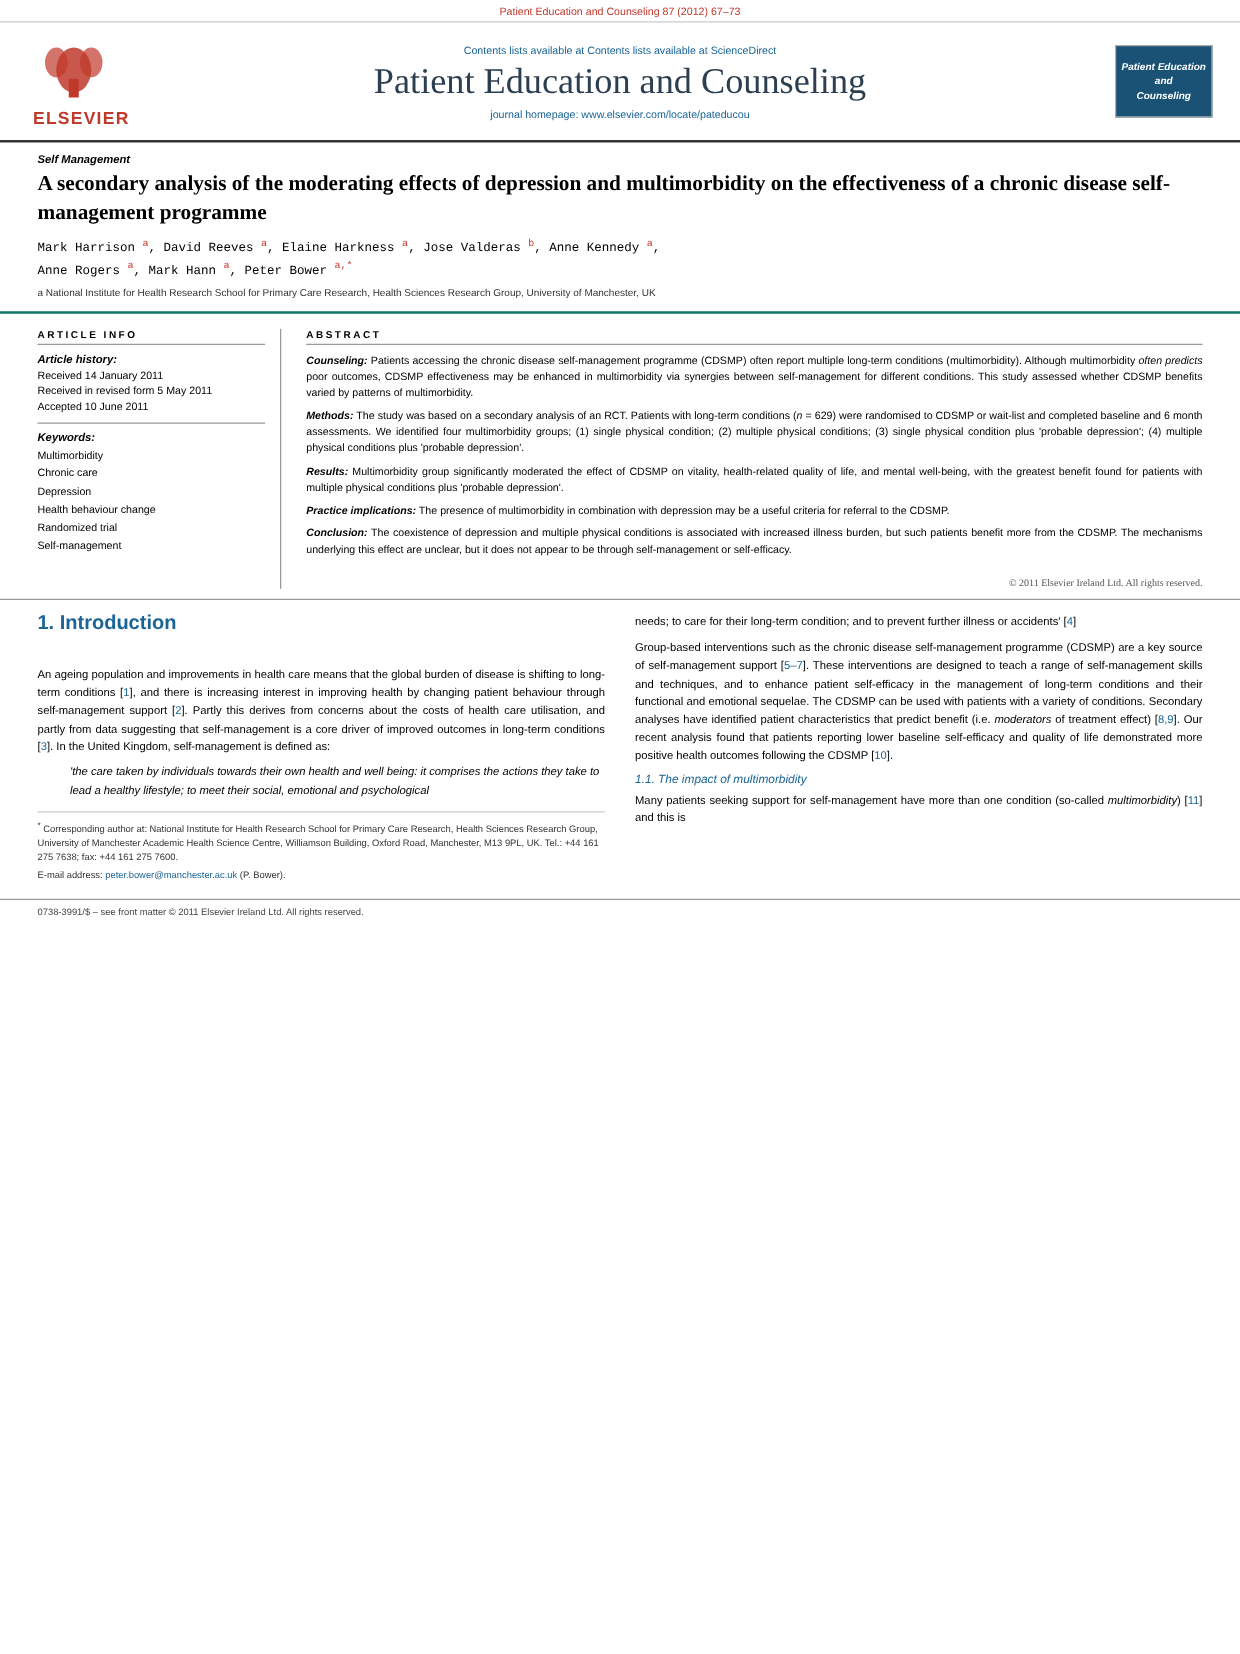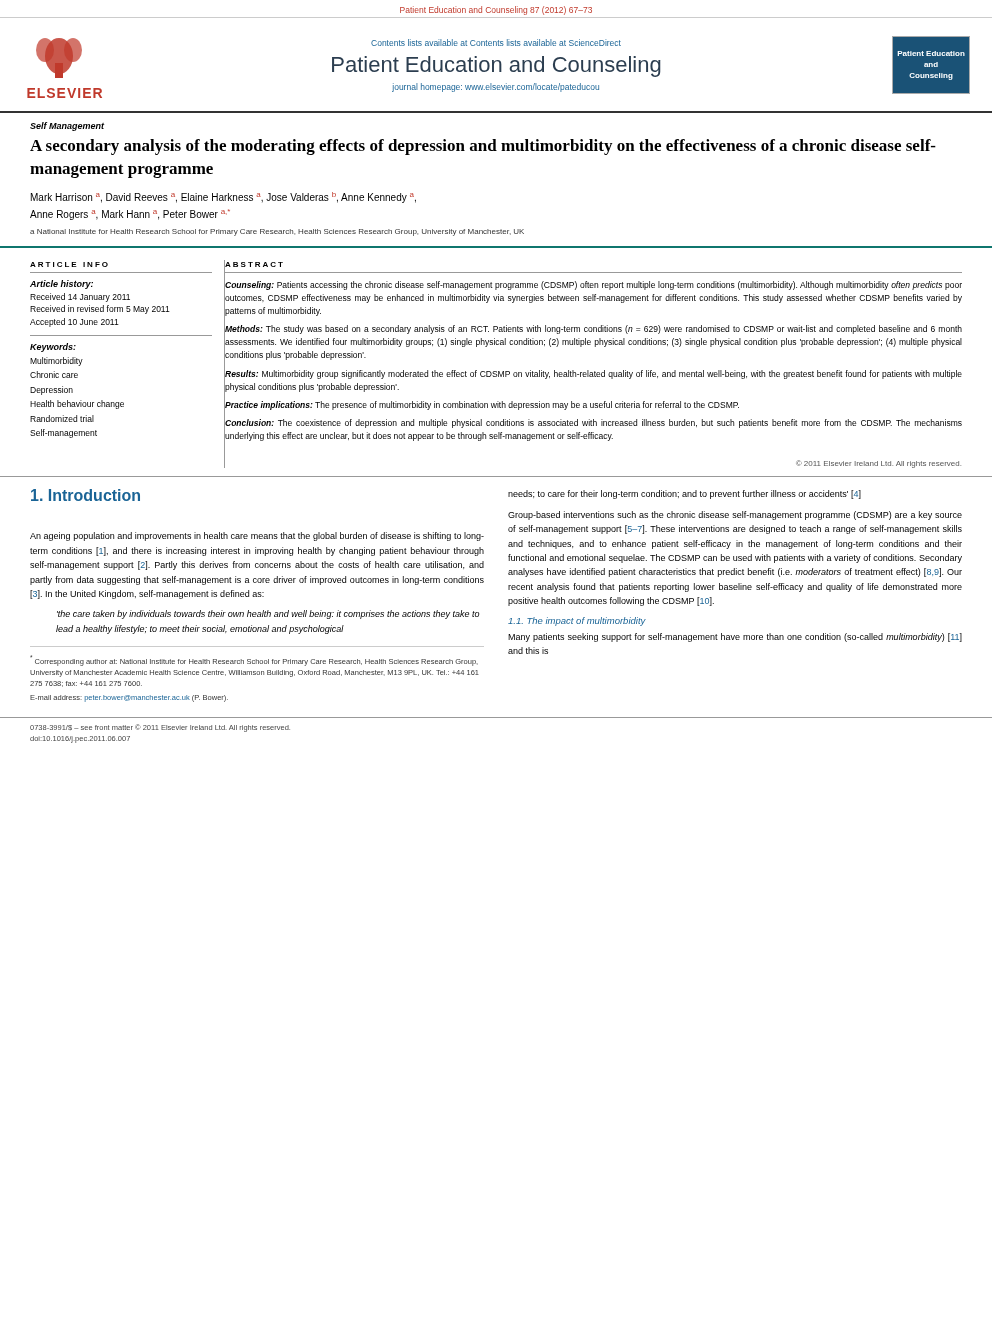--- a/index.html
+++ b/index.html
@@ -37,22 +37,22 @@
     .header-center .contents-line {
       font-size: 8.5px;
       font-family: Arial, sans-serif;
       color: #444;
       margin-bottom: 4px;
     }
     .header-center .contents-line span {
       color: #1a6496;
     }
     .header-center .journal-title {
-      font-size: 22px;
-      font-family: Liberation Sans, sans-serif;
+      font-size: 29px;
+      font-family: Liberation Serif, serif;
       color: #2c3e50;
       font-weight: normal;
       margin-bottom: 4px;
     }
     .header-center .journal-homepage {
       font-size: 8.5px;
       font-family: Arial, sans-serif;
       color: #444;
     }
     .header-center .journal-homepage span {
@@ -72,20 +72,21 @@
       color: #fff;
       background: #1a5276;
       width: 78px;
       height: 58px;
       display: flex;
       flex-direction: column;
       justify-content: center;
       align-items: center;
       font-weight: bold;
       line-height: 1.3;
+      font-style: italic;
     }
 
     
     .elsevier-logo-box {
       width: 90px;
       text-align: center;
     }
     .elsevier-logo-box .elsevier-text {
       font-size: 14px;
       font-family: Arial, sans-serif;
@@ -110,39 +111,40 @@
     .article-title {
       font-size: 17px;
       font-family: 'Times New Roman', serif;
       font-weight: bold;
       color: #000;
       line-height: 1.35;
       margin-bottom: 8px;
     }
     .authors {
       font-size: 10px;
-      font-family: Liberation Sans, sans-serif;
+      font-family: Liberation Mono, monospace;
       color: #000;
       margin-bottom: 4px;
       line-height: 1.5;
     }
     .authors sup {
       color: #c0392b;
       font-size: 8px;
     }
     .affiliations {
       font-size: 8px;
       font-family: Arial, sans-serif;
       color: #333;
       margin-bottom: 8px;
       line-height: 1.5;
     }
 
     .two-col {
       display: flex;
+      gap: 20px;
       padding: 8px 30px;
       border-bottom: 1px solid #999;
       margin-bottom: 0;
     }
     .col-left {
       width: 195px;
       flex-shrink: 0;
       border-right: 1px solid #999;
       padding-right: 12px;
     }
@@ -211,21 +213,21 @@
     }
     .abstract-para .para-label {
       font-style: italic;
       font-weight: bold;
     }
     .abstract-para .italic {
       font-style: italic;
     }
     .copyright-line {
       font-size: 8px;
-      font-family: Liberation Sans, sans-serif;
+      font-family: Liberation Serif, serif;
       color: #555;
       text-align: right;
       margin-top: 16px;
     }
 
     .body-section {
       padding: 10px 30px;
     }
     .body-two-col {
       display: flex;
@@ -438,14 +440,13 @@
       <div class="body-para">
         Many patients seeking support for self-management have more than one condition (so-called <span class="italic">multimorbidity</span>) [<span class="ref-link">11</span>] and this is
       </div>
     </div>
 
   </div>
 </div>
 
 <div class="bottom-bar">
   <div>0738-3991/$ – see front matter © 2011 Elsevier Ireland Ltd. All rights reserved.</div>
-  <div>doi:10.1016/j.pec.2011.06.007</div>
 </div>
 
 </body></html>

